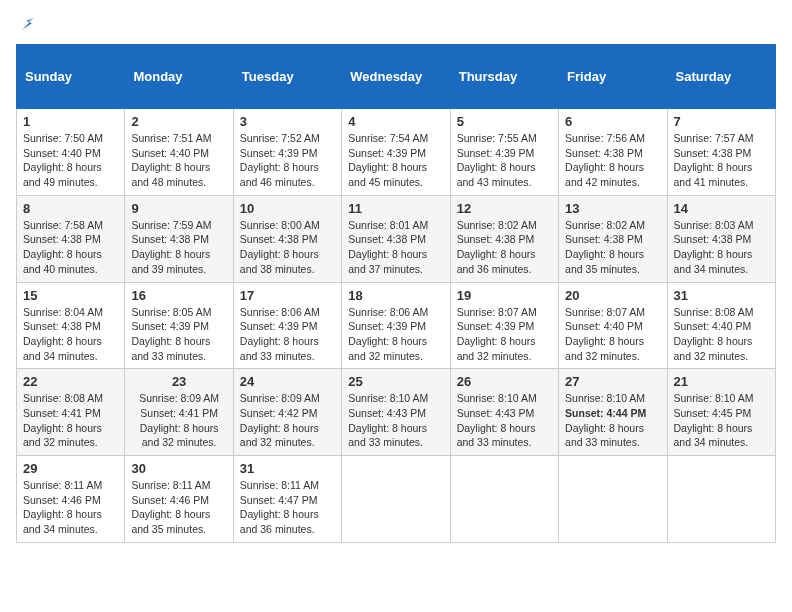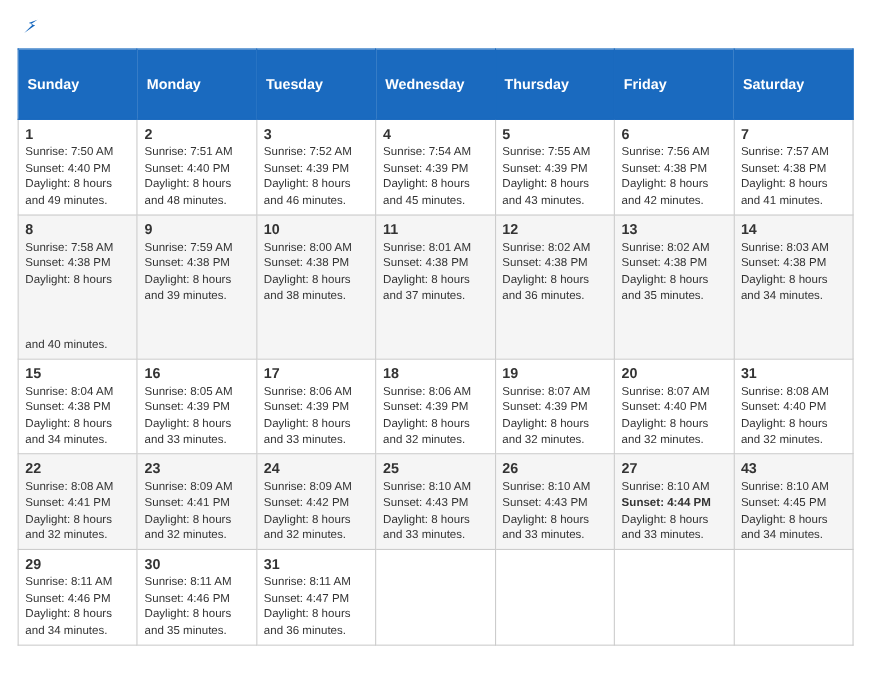--- a/index.html
+++ b/index.html
@@ -168,21 +168,21 @@
           <span style="display: block; line-height: 1.4;">Daylight: 8 hours</span>
           <span style="display: block; line-height: 1.4;">and 41 minutes.</span>
         </td>
       </tr>
       <tr>
         <td style="background: rgb(245, 245, 245);">
           <span class="day-number">8</span>
           <span style="display: block; line-height: 1.4;">Sunrise: 7:58 AM</span>
           <span style="display: block; line-height: 1.4;">Sunset: 4:38 PM</span>
           <span style="display: block; line-height: 1.4;">Daylight: 8 hours</span>
-          <span style="display: block; line-height: 1.4; margin-top: 44px;">and 40 minutes.</span>
+          <span style="display: block; line-height: 1.4;">and 40 minutes.</span>
         </td>
         <td style="background: rgb(245, 245, 245);">
           <span class="day-number">9</span>
           <span style="display: block; line-height: 1.4;">Sunrise: 7:59 AM</span>
           <span style="display: block; line-height: 1.4;">Sunset: 4:38 PM</span>
           <span style="display: block; line-height: 1.4;">Daylight: 8 hours</span>
           <span style="display: block; line-height: 1.4;">and 39 minutes.</span>
         </td>
         <td style="background: rgb(245, 245, 245);">
           <span class="day-number">10</span>
@@ -272,21 +272,21 @@
         </td>
       </tr>
       <tr>
         <td style="background: rgb(245, 245, 245);">
           <span class="day-number">22</span>
           <span style="display: block; line-height: 1.4;">Sunrise: 8:08 AM</span>
           <span style="display: block; line-height: 1.4;">Sunset: 4:41 PM</span>
           <span style="display: block; line-height: 1.4;">Daylight: 8 hours</span>
           <span style="display: block; line-height: 1.4;">and 32 minutes.</span>
         </td>
-        <td style="background: rgb(245, 245, 245);">
+        <td style="background: rgb(245, 245, 245); text-align: center;">
           <span class="day-number">23</span>
           <span style="display: block; line-height: 1.4;">Sunrise: 8:09 AM</span>
           <span style="display: block; line-height: 1.4;">Sunset: 4:41 PM</span>
           <span style="display: block; line-height: 1.4;">Daylight: 8 hours</span>
           <span style="display: block; line-height: 1.4;">and 32 minutes.</span>
         </td>
         <td style="background: rgb(245, 245, 245);">
           <span class="day-number">24</span>
           <span style="display: block; line-height: 1.4;">Sunrise: 8:09 AM</span>
           <span style="display: block; line-height: 1.4;">Sunset: 4:42 PM</span>
@@ -308,21 +308,21 @@
           <span style="display: block; line-height: 1.4;">and 33 minutes.</span>
         </td>
         <td style="background: rgb(245, 245, 245);">
           <span class="day-number">27</span>
           <span style="display: block; line-height: 1.4;">Sunrise: 8:10 AM</span>
           <span style="display: block; line-height: 1.4; font-weight: bold;">Sunset: 4:44 PM</span>
           <span style="display: block; line-height: 1.4;">Daylight: 8 hours</span>
           <span style="display: block; line-height: 1.4;">and 33 minutes.</span>
         </td>
         <td style="background: rgb(245, 245, 245);">
-          <span class="day-number">43</span>
+          <span class="day-number">21</span>
           <span style="display: block; line-height: 1.4;">Sunrise: 8:10 AM</span>
           <span style="display: block; line-height: 1.4;">Sunset: 4:45 PM</span>
           <span style="display: block; line-height: 1.4;">Daylight: 8 hours</span>
           <span style="display: block; line-height: 1.4;">and 34 minutes.</span>
         </td>
       </tr>
       <tr>
         <td>
           <span class="day-number">29</span>
           <span style="display: block; line-height: 1.4;">Sunrise: 8:11 AM</span>

